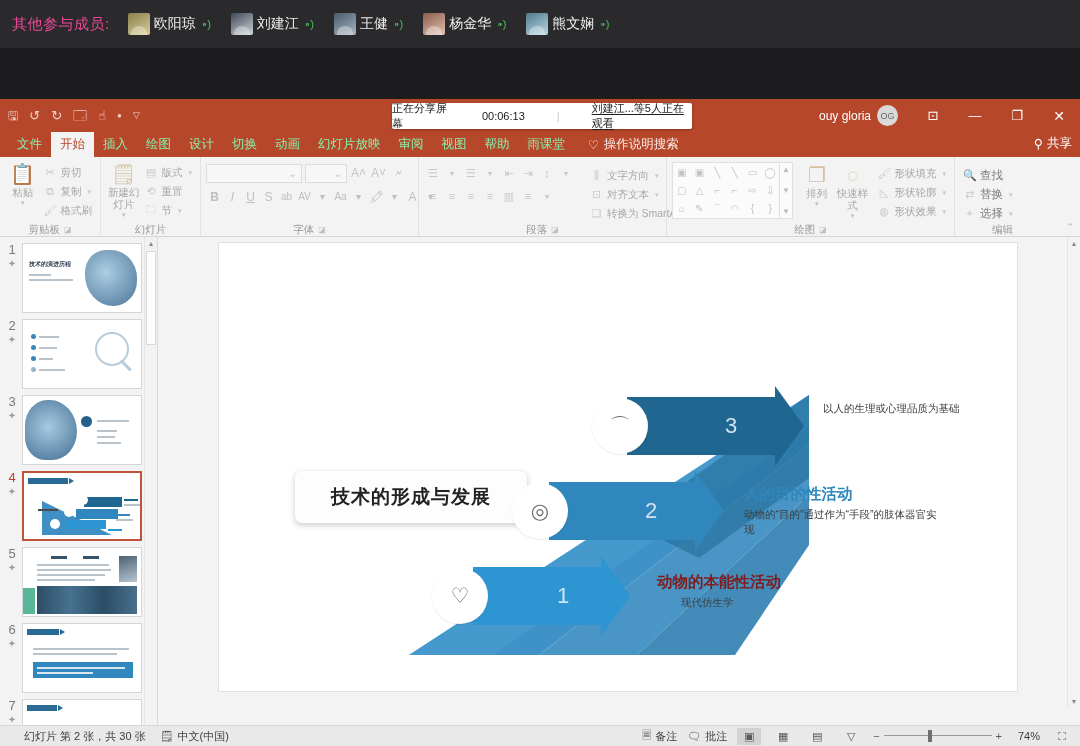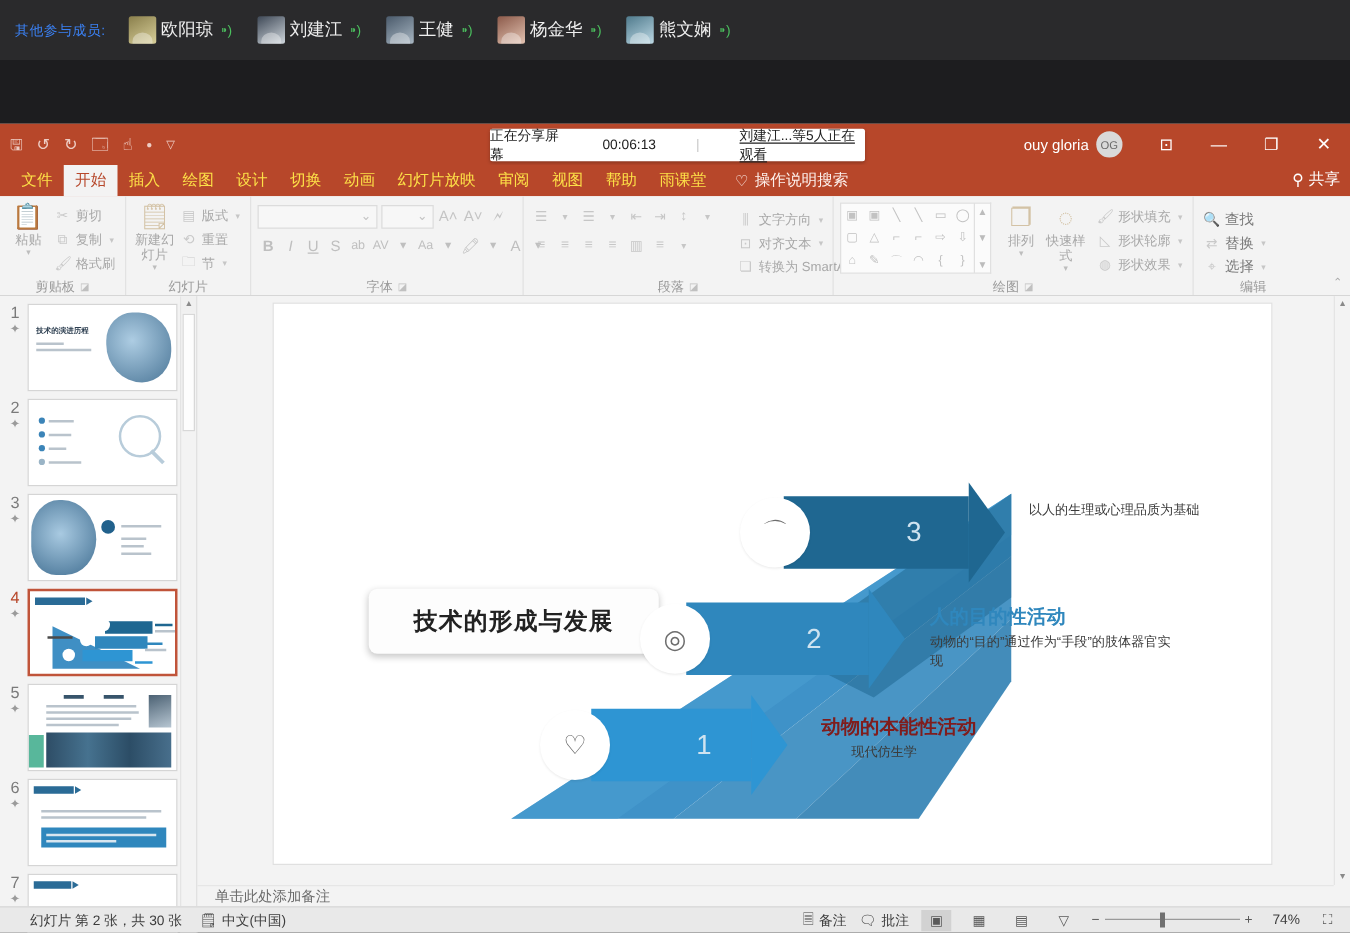--- a/index.html
+++ b/index.html
@@ -14,21 +14,21 @@
   .meeting-bar {
     position: absolute; left: 0; top: 0; width: 1080px; height: 99px;
     background: #1d1d1f;
   }
   .meeting-strip {
     position: absolute; left: 0; top: 0; width: 1080px; height: 48px;
     background: #2a2a2c;
     display: flex; align-items: center; padding-left: 12px; gap: 6px;
   }
   .meeting-label {
-    color: #3b82f6; font-size: 11px; letter-spacing: .5px; margin-right: 12px;
+    color: #ec4899; font-size: 15px; letter-spacing: .5px; margin-right: 12px;
   }
   .participant { display: flex; align-items: center; gap: 4px; margin-right: 14px; }
   .p-avatar {
     width: 22px; height: 22px; border-radius: 2px; flex: 0 0 22px;
     background: linear-gradient(135deg, #6b7a88, #b9c4cd);
     position: relative; overflow: hidden;
   }
   .p-avatar::after{
     content:""; position:absolute; left:3px; bottom:-5px; width:16px; height:14px;
     border-radius:50% 50% 0 0; background: rgba(255,255,255,.35);
@@ -78,21 +78,21 @@
     justify-content: center; color: #fff; font-size: 13px;
   }
   .win-btn.close { font-size: 14px; }
 
   
   .ribbon-tabs {
     position: relative; height: 25px; background: #b7472a;
     display: flex; align-items: flex-end; padding-left: 8px;
   }
   .rtab {
-    height: 25px; padding: 0 9px; color: #fde047; font-size: 12.5px;
+    height: 25px; padding: 0 9px; color: #86efac; font-size: 12.5px;
     display: flex; align-items: center; white-space: nowrap;
   }
   .rtab.active { background: #f3f3f3; color: #b7472a; }
   .rtab.tell-me { color: #fdf0ec; gap: 5px; padding-left: 14px; }
   .bulb { font-size: 12px; }
   .share-btn {
     position: absolute; right: 8px; top: 3px; display: flex; align-items: center;
     gap: 4px; color: #fff; font-size: 12.5px;
   }
 
@@ -817,21 +817,20 @@
           </div>
 
         </div>
       </div>
 
       <div class="vscroll">
         <div class="arrow">▲</div>
         <div class="arrow bot">▼</div>
       </div>
 
-      <div class="notes">单击此处添加备注</div>
     </div>
 
     <div class="statusbar">
       <div class="sb-left">
         <span>幻灯片 第 2 张，共 30 张</span>
         <span class="sb-item">
           <span>🗒</span>
           <span>中文(中国)</span>
         </span>
       </div>

